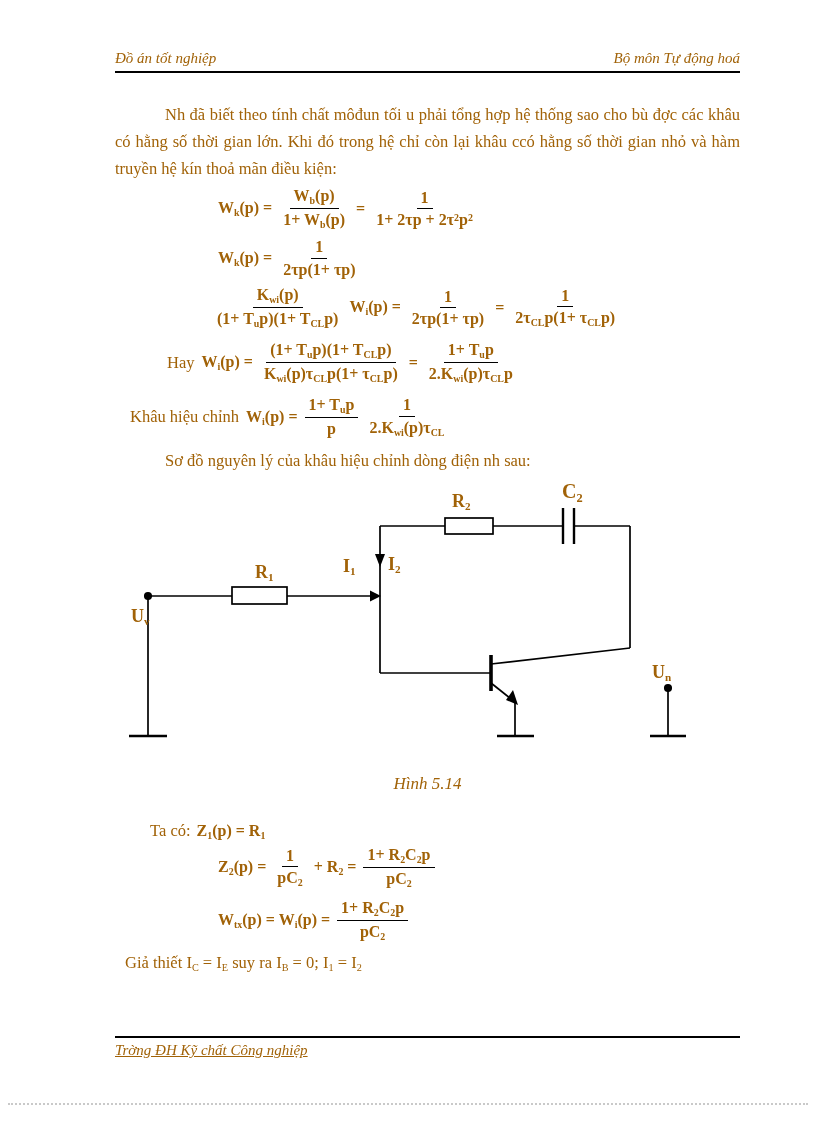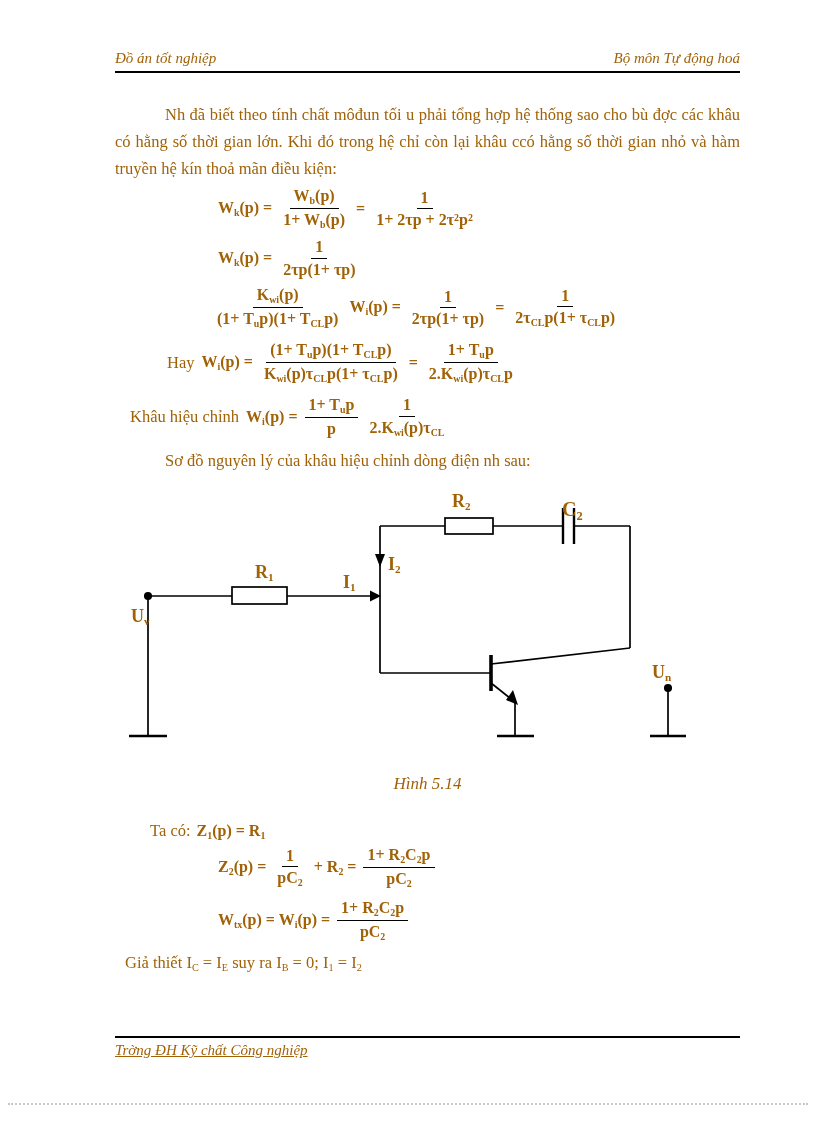--- a/index.html
+++ b/index.html
@@ -198,24 +198,24 @@
 
           <g>
             <circle cx="553" cy="210" r="3.2" fill="#000"></circle>
             <line x1="553" y1="210" x2="553" y2="258"></line>
             <line x1="535" y1="258" x2="571" y2="258" stroke-width="2.6"></line>
           </g>
         </g>
       </svg>
       <span class="clabel" style="left:16px; top:128px;">U<sub>v</sub></span>
       <span class="clabel" style="left:140px; top:84px;">R<sub>1</sub></span>
-      <span class="clabel" style="left:228px; top:94px;">I<sub>1</sub></span>
+      <span class="clabel" style="left:228px; top:78px;">I<sub>1</sub></span>
       <span class="clabel" style="left:273px; top:76px;">I<sub>2</sub></span>
       <span class="clabel" style="left:337px; top:13px;">R<sub>2</sub></span>
-      <span class="clabel big" style="left:447px; top:20px;">C<sub>2</sub></span>
+      <span class="clabel big" style="left:447px; top:2px;">C<sub>2</sub></span>
       <span class="clabel" style="left:537px; top:184px;">U<sub>n</sub></span>
     </div>
 
     <p class="caption">Hình 5.14</p>
 
     <div class="taco">
       <span>Ta có:</span>
       <span class="fm">Z<sub>1</sub>(p) = R<sub>1</sub></span>
     </div>
 

